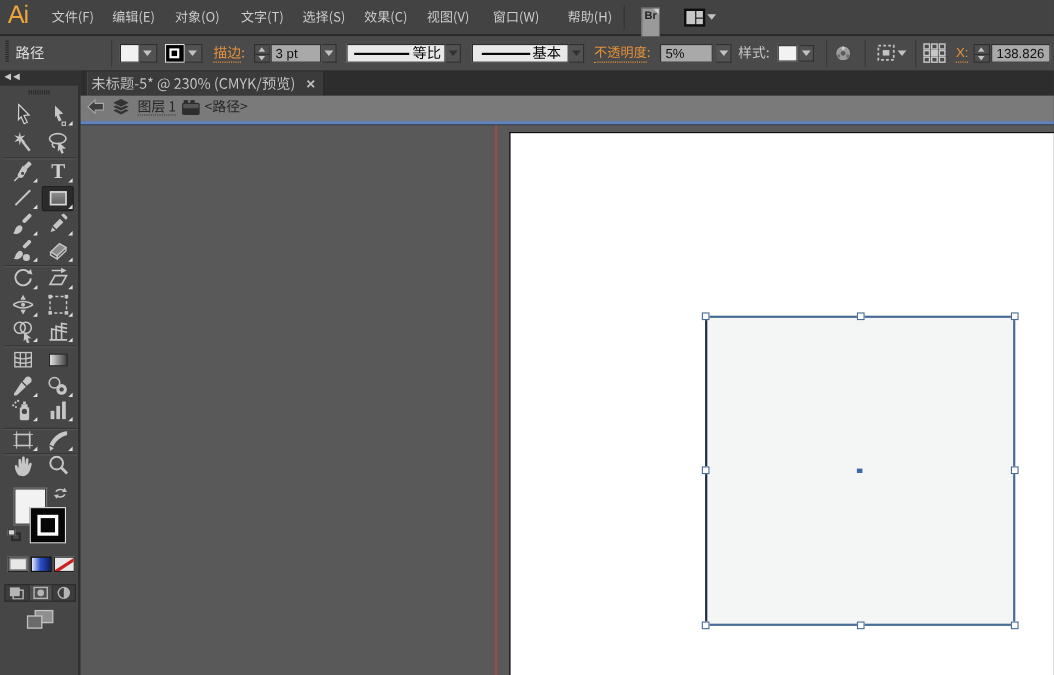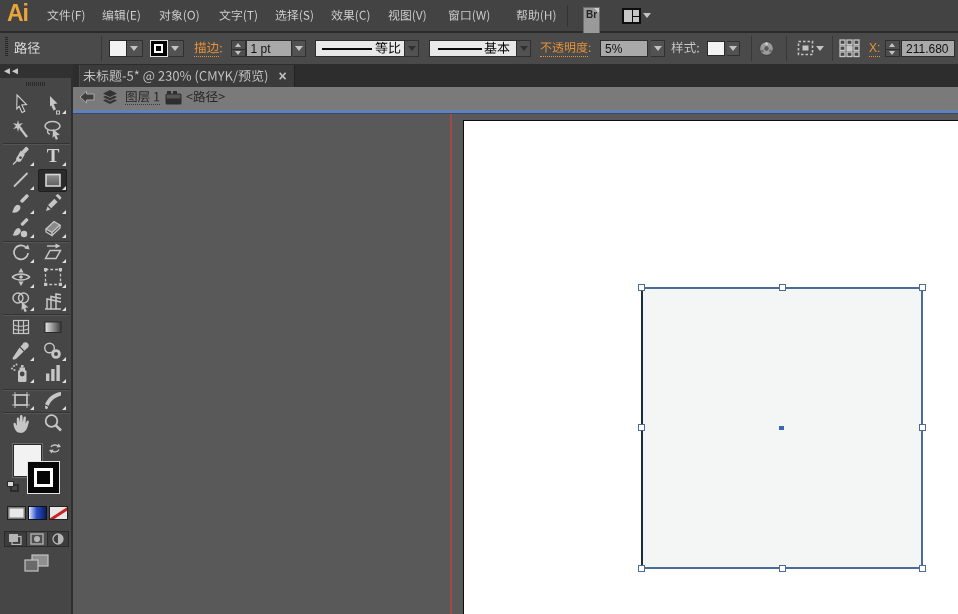--- a/index.html
+++ b/index.html
@@ -4,21 +4,21 @@
 html,body{width:958px;height:614px;overflow:hidden;background:#434343;font-family:"Liberation Sans",sans-serif}
 .abs{position:absolute}
 .fld{position:absolute;background:#a9a9a9;border:1px solid #2e2e2e;color:#111;font-size:12px;line-height:15px;padding-left:4px}
 .dbtn{position:absolute;background:#525252;border:1px solid #303030;border-left:none}
 .tri{position:absolute;width:0;height:0;border-left:4px solid transparent;border-right:4px solid transparent;border-top:5px solid #c3c3c3}
 .trid{position:absolute;width:0;height:0;border-left:4px solid transparent;border-right:4px solid transparent;border-top:5px solid #303030}
 .sep{position:absolute;width:1px;background:#383838}
 </style></head><body>
 <div class="abs" style="left:0;top:0;width:958px;height:31px;background:#434343"></div>
 <div class="abs" style="left:0;top:31px;width:958px;height:2px;background:#2b2b2b"></div>
-<div class="abs" style="left:7px;top:0px;width:24px;height:22px;color:#e9a43b;font-size:23px;font-weight:bold;letter-spacing:-1px">Ai</div>
+<div class="abs" style="left:7px;top:0px;width:24px;height:22px;color:#e9a43b;font-size:23px;font-weight:normal;letter-spacing:-1px">Ai</div>
 <svg style="position:absolute;left:46.5px;top:9.0px;" width="40" height="14" viewBox="0 0 40 14">
     <path transform="translate(0,10.71) scale(0.01190,-0.01190)" d="M423 823C453 774 485 707 497 666L580 693C566 734 531 799 501 847ZM50 664V590H206C265 438 344 307 447 200C337 108 202 40 36 -7C51 -25 75 -60 83 -78C250 -24 389 48 502 146C615 46 751 -28 915 -73C928 -52 950 -20 967 -4C807 36 671 107 560 201C661 304 738 432 796 590H954V664ZM504 253C410 348 336 462 284 590H711C661 455 592 344 504 253ZM1317 341V268H1604V-80H1679V268H1953V341H1679V562H1909V635H1679V828H1604V635H1470C1483 680 1494 728 1504 775L1432 790C1409 659 1367 530 1309 447C1327 438 1359 420 1373 409C1400 451 1425 504 1446 562H1604V341ZM1268 836C1214 685 1126 535 1032 437C1045 420 1067 381 1075 363C1107 397 1137 437 1167 480V-78H1239V597C1277 667 1311 741 1339 815ZM2239 -196 2295 -171C2209 -29 2168 141 2168 311C2168 480 2209 649 2295 792L2239 818C2147 668 2092 507 2092 311C2092 114 2147 -47 2239 -196ZM2439 0H2531V329H2811V407H2531V655H2861V733H2439ZM2989 -196C3081 -47 3136 114 3136 311C3136 507 3081 668 2989 818L2932 792C3018 649 3061 480 3061 311C3061 141 3018 -29 2932 -171Z" fill="#cfcfcf"></path>
   </svg>
 <svg style="position:absolute;left:101.6px;top:9.0px;" width="41" height="14" viewBox="0 0 41 14">
     <path transform="translate(0,10.71) scale(0.01190,-0.01190)" d="M40 54 58 -15C140 18 245 61 346 103L332 163C223 121 114 79 40 54ZM61 423C75 430 98 435 205 450C167 386 132 335 116 316C87 278 66 252 45 248C53 230 64 196 68 182C87 194 118 204 339 255C336 271 333 298 334 317L167 282C238 374 307 486 364 597L303 632C286 593 265 554 245 517L133 505C190 593 246 706 287 815L215 840C179 719 112 587 91 554C71 520 55 496 38 491C46 473 57 438 61 423ZM624 350V202H541V350ZM675 350H746V202H675ZM481 412V-72H541V143H624V-47H675V143H746V-46H797V143H871V-7C871 -14 868 -16 861 -17C854 -17 836 -17 814 -16C822 -32 829 -56 831 -73C867 -73 890 -71 908 -62C926 -52 930 -35 930 -8V413L871 412ZM797 350H871V202H797ZM605 826C621 798 637 762 648 732H414V515C414 361 405 139 314 -21C329 -28 360 -50 372 -63C465 99 482 335 483 498H920V732H729C717 765 697 811 675 846ZM483 668H850V561H483ZM1551 751H1819V650H1551ZM1482 808V594H1892V808ZM1081 332C1089 340 1119 346 1153 346H1244V202L1040 167L1056 94L1244 132V-76H1313V146L1427 169L1423 234L1313 214V346H1405V414H1313V568H1244V414H1148C1176 483 1204 565 1228 650H1412V722H1247C1255 756 1263 791 1269 825L1196 840C1191 801 1183 761 1174 722H1047V650H1157C1136 570 1115 504 1105 479C1088 435 1075 403 1058 398C1066 380 1077 346 1081 332ZM1815 472V386H1560V472ZM1400 76 1412 8 1815 40V-80H1885V46L1959 52L1960 115L1885 110V472H1953V535H1423V472H1491V82ZM1815 329V242H1560V329ZM1815 185V105L1560 86V185ZM2239 -196 2295 -171C2209 -29 2168 141 2168 311C2168 480 2209 649 2295 792L2239 818C2147 668 2092 507 2092 311C2092 114 2147 -47 2239 -196ZM2439 0H2872V79H2531V346H2809V425H2531V655H2861V733H2439ZM3026 -196C3118 -47 3173 114 3173 311C3173 507 3118 668 3026 818L2969 792C3055 649 3098 480 3098 311C3098 141 3055 -29 2969 -171Z" fill="#cfcfcf"></path>
   </svg>
 <svg style="position:absolute;left:158.5px;top:9.0px;" width="43" height="14" viewBox="0 0 43 14">
     <path transform="translate(0,10.71) scale(0.01190,-0.01190)" d="M502 394C549 323 594 228 610 168L676 201C660 261 612 353 563 422ZM91 453C152 398 217 333 275 267C215 139 136 42 45 -17C63 -32 86 -60 98 -78C190 -12 268 80 329 203C374 147 411 94 435 49L495 104C466 156 419 218 364 281C410 396 443 533 460 695L411 709L398 706H70V635H378C363 527 339 430 307 344C254 399 198 453 144 500ZM765 840V599H482V527H765V22C765 4 758 -1 741 -2C724 -2 668 -3 605 0C615 -23 626 -58 630 -79C715 -79 766 -77 796 -64C827 -51 839 -28 839 22V527H959V599H839V840ZM1341 844C1286 762 1185 663 1052 590C1068 580 1091 555 1102 538C1122 550 1141 562 1160 575V411H1328C1253 365 1163 332 1065 310C1077 296 1096 268 1103 254C1202 282 1294 319 1373 370C1398 353 1421 336 1441 318C1357 259 1213 203 1098 177C1112 164 1130 140 1140 124C1251 154 1389 214 1479 280C1495 262 1509 244 1520 226C1418 143 1234 66 1084 30C1099 17 1119 -9 1129 -27C1266 13 1434 88 1546 173C1573 101 1560 39 1520 13C1500 -1 1476 -3 1450 -3C1427 -3 1391 -3 1355 1C1366 -18 1374 -48 1375 -68C1408 -69 1439 -70 1463 -70C1505 -70 1534 -64 1569 -40C1636 2 1654 104 1605 211L1660 237C1703 143 1785 30 1903 -29C1913 -8 1936 21 1953 36C1840 83 1761 181 1719 268C1769 294 1819 323 1861 351L1801 396C1744 354 1653 299 1578 261C1544 313 1494 364 1425 407L1430 411H1849V636H1582C1611 669 1640 708 1660 743L1609 777L1597 773H1377C1393 791 1407 810 1420 828ZM1324 713H1554C1536 686 1514 658 1492 636H1241C1271 661 1299 687 1324 713ZM1231 578H1495C1472 537 1442 501 1407 470H1231ZM1566 578H1775V470H1492C1521 502 1545 538 1566 578ZM2239 -196 2295 -171C2209 -29 2168 141 2168 311C2168 480 2209 649 2295 792L2239 818C2147 668 2092 507 2092 311C2092 114 2147 -47 2239 -196ZM2709 -13C2893 -13 3022 134 3022 369C3022 604 2893 746 2709 746C2525 746 2396 604 2396 369C2396 134 2525 -13 2709 -13ZM2709 68C2577 68 2491 186 2491 369C2491 552 2577 665 2709 665C2841 665 2927 552 2927 369C2927 186 2841 68 2709 68ZM3179 -196C3271 -47 3326 114 3326 311C3326 507 3271 668 3179 818L3122 792C3208 649 3251 480 3251 311C3251 141 3208 -29 3122 -171Z" fill="#cfcfcf"></path>
   </svg>
 <svg style="position:absolute;left:219.0px;top:9.0px;" width="41" height="14" viewBox="0 0 41 14">
@@ -75,21 +75,21 @@
 <div class="tri" style="left:171px;top:46px"></div>
 <svg style="position:absolute;left:194.0px;top:40.9px;" width="31" height="14" viewBox="0 0 31 14">
     <path transform="translate(0,11.34) scale(0.01260,-0.01260)" d="M748 840V696H569V840H497V696H358V628H497V497H569V628H748V497H820V628H952V696H820V840ZM471 181H622V40H471ZM471 247V385H622V247ZM844 181V40H690V181ZM844 247H690V385H844ZM402 452V-78H471V-27H844V-73H916V452ZM163 839V638H42V568H163V348C112 332 65 319 28 309L47 235L163 273V14C163 0 158 -4 146 -4C134 -5 95 -5 51 -4C61 -24 70 -55 73 -73C136 -74 175 -71 199 -59C224 -48 233 -27 233 14V296L343 332L333 401L233 370V568H340V638H233V839ZM1082 784C1137 732 1204 659 1236 612L1297 660C1264 705 1195 775 1140 825ZM1553 825C1552 769 1551 714 1548 661H1342V589H1543C1526 397 1476 237 1313 140C1333 127 1356 103 1367 85C1544 197 1600 375 1621 589H1843C1830 308 1816 198 1791 171C1781 160 1770 158 1751 159C1728 159 1672 159 1613 164C1627 142 1637 110 1639 87C1694 85 1751 83 1781 86C1815 89 1837 97 1858 123C1892 164 1906 285 1920 625C1921 635 1921 661 1921 661H1626C1629 714 1631 769 1632 825ZM1248 501H1042V427H1173V116C1129 98 1078 51 1024 -9L1080 -82C1129 -12 1176 52 1208 52C1230 52 1264 16 1306 -12C1378 -58 1463 -69 1593 -69C1694 -69 1879 -63 1950 -58C1952 -35 1964 5 1974 26C1873 15 1720 6 1596 6C1479 6 1391 13 1325 56C1290 78 1267 98 1248 110ZM2139 390C2175 390 2205 418 2205 460C2205 501 2175 530 2139 530C2102 530 2073 501 2073 460C2073 418 2102 390 2139 390ZM2139 -13C2175 -13 2205 15 2205 56C2205 98 2175 126 2139 126C2102 126 2073 98 2073 56C2073 15 2102 -13 2139 -13Z" fill="#e8923a"></path>
   </svg>
 <div class="abs" style="left:194px;top:55.5px;width:25px;height:1px;border-bottom:1px dotted #e8923a"></div>
 <div class="abs" style="left:230.5px;top:39.5px;width:15px;height:17.5px;background:#4e4e4e;border:1px solid #2e2e2e">
 <div class="abs" style="left:3px;top:2px;width:0;height:0;border-left:3.5px solid transparent;border-right:3.5px solid transparent;border-bottom:4.5px solid #c3c3c3"></div>
 <div class="abs" style="left:0;top:8px;width:13px;height:1px;background:#2e2e2e"></div>
 <div class="abs" style="left:3px;top:10.5px;width:0;height:0;border-left:3.5px solid transparent;border-right:3.5px solid transparent;border-top:4.5px solid #c3c3c3"></div>
   </div>
-<div class="fld" style="left:245.5px;top:39.5px;width:46px;height:17.5px;line-height:16px">1 pt</div>
+<div class="fld" style="left:245.5px;top:39.5px;width:46px;height:17.5px;line-height:16px">3 pt</div>
 <div class="dbtn" style="left:292.5px;top:39.5px;width:13px;height:17.5px"></div>
 <div class="tri" style="left:294.5px;top:46px"></div>
 <div class="abs" style="left:314.5px;top:39.5px;width:90.5px;height:17.5px;background:#e9e9e9;border:1px solid #2e2e2e">
 <div class="abs" style="left:6px;top:7px;width:50px;height:2.5px;background:#0a0a0a"></div>
   </div>
 <svg style="position:absolute;left:375.0px;top:41.2px;" width="28" height="15" viewBox="0 0 28 15">
     <path transform="translate(0,11.70) scale(0.01300,-0.01300)" d="M578 845C549 760 495 680 433 628L460 611V542H147V479H460V389H48V323H665V235H80V169H665V10C665 -4 660 -8 642 -9C624 -10 565 -10 497 -8C508 -28 521 -58 525 -79C607 -79 663 -78 697 -68C731 -56 741 -35 741 9V169H929V235H741V323H956V389H537V479H861V542H537V611H521C543 635 564 662 583 692H651C681 653 710 606 722 573L787 601C776 627 755 660 732 692H945V756H619C631 779 641 803 650 828ZM223 126C288 83 360 19 393 -28L451 19C417 66 343 128 278 169ZM186 845C152 756 96 669 33 610C51 601 82 580 96 568C129 601 161 644 191 692H231C250 653 268 608 274 578L341 603C335 626 321 660 306 692H488V756H226C237 779 248 802 257 826ZM1125 -72C1148 -55 1185 -39 1459 50C1455 68 1453 102 1454 126L1208 50V456H1456V531H1208V829H1129V69C1129 26 1105 3 1088 -7C1101 -22 1119 -54 1125 -72ZM1534 835V87C1534 -24 1561 -54 1657 -54C1676 -54 1791 -54 1811 -54C1913 -54 1933 15 1942 215C1921 220 1889 235 1870 250C1863 65 1856 18 1806 18C1780 18 1685 18 1665 18C1620 18 1611 28 1611 85V377C1722 440 1841 516 1928 590L1865 656C1804 593 1707 516 1611 457V835Z" fill="#0a0a0a"></path>
   </svg>
 <div class="dbtn" style="left:405px;top:39.5px;width:14px;height:17.5px"></div>
 <div class="trid" style="left:408px;top:46px"></div>
@@ -140,21 +140,21 @@
     <rect x="8" y="13" width="5" height="4.5" fill="none" stroke="#c7c7c7" stroke-width="1.3"></rect>
     <rect x="15" y="13" width="5" height="4.5" fill="none" stroke="#c7c7c7" stroke-width="1.3"></rect>
   </svg>
 <div class="abs" style="left:869px;top:41px;color:#e8923a;font-size:12px">X:</div>
 <div class="abs" style="left:869px;top:55.5px;width:11px;height:1px;border-bottom:1px dotted #e8923a"></div>
 <div class="abs" style="left:884.5px;top:39.5px;width:15px;height:17.5px;background:#4e4e4e;border:1px solid #2e2e2e">
 <div class="abs" style="left:3px;top:2px;width:0;height:0;border-left:3.5px solid transparent;border-right:3.5px solid transparent;border-bottom:4.5px solid #c3c3c3"></div>
 <div class="abs" style="left:0;top:8px;width:13px;height:1px;background:#2e2e2e"></div>
 <div class="abs" style="left:3px;top:10.5px;width:0;height:0;border-left:3.5px solid transparent;border-right:3.5px solid transparent;border-top:4.5px solid #c3c3c3"></div>
   </div>
-<div class="fld" style="left:901px;top:39.5px;width:54px;height:17.5px;line-height:16px">211.680</div>
+<div class="fld" style="left:901px;top:39.5px;width:54px;height:17.5px;line-height:16px">138.826</div>
 <div class="abs" style="left:73px;top:64px;width:885px;height:23px;background:#2d2d2d"></div>
 <div class="abs" style="left:79px;top:64.5px;width:215.5px;height:22.5px;background:#3b3b3b;border-left:1px solid #484848;border-right:1px solid #222"></div>
 <svg style="position:absolute;left:83.0px;top:69.2px;" width="187" height="15" viewBox="0 0 187 15">
     <path transform="translate(0,11.70) scale(0.01300,-0.01300)" d="M459 839V676H133V602H459V429H62V355H416C326 226 174 101 34 39C51 24 76 -5 89 -24C221 44 362 163 459 296V-80H538V300C636 166 778 42 911 -25C924 -5 949 25 966 40C826 101 673 226 581 355H942V429H538V602H874V676H538V839ZM1466 764V693H1902V764ZM1779 325C1826 225 1873 95 1888 16L1957 41C1940 120 1892 247 1843 345ZM1491 342C1465 236 1420 129 1364 57C1381 49 1411 28 1425 18C1479 94 1529 211 1560 327ZM1422 525V454H1636V18C1636 5 1632 1 1617 0C1604 0 1557 -1 1505 1C1515 -22 1526 -54 1529 -76C1599 -76 1645 -74 1674 -62C1703 -49 1712 -26 1712 17V454H1956V525ZM1202 840V628H1049V558H1186C1153 434 1088 290 1024 215C1038 196 1058 165 1066 145C1116 209 1165 314 1202 422V-79H1277V444C1311 395 1351 333 1368 301L1412 360C1392 388 1306 498 1277 531V558H1408V628H1277V840ZM2176 615H2380V539H2176ZM2176 743H2380V668H2176ZM2108 798V484H2450V798ZM2695 530C2688 271 2668 143 2458 77C2471 65 2488 42 2494 27C2722 103 2751 248 2758 530ZM2730 186C2793 141 2870 75 2908 33L2954 79C2914 120 2835 183 2774 226ZM2124 302C2119 157 2100 37 2033 -41C2049 -49 2077 -68 2088 -78C2125 -30 2149 28 2164 98C2254 -35 2401 -58 2614 -58H2936C2940 -39 2952 -9 2963 6C2905 4 2660 4 2615 4C2495 5 2395 11 2317 43V186H2483V244H2317V351H2501V410H2049V351H2252V81C2222 105 2197 136 2178 176C2183 214 2186 255 2188 298ZM2540 636V215H2603V579H2841V219H2907V636H2719C2731 664 2744 699 2757 733H2955V794H2499V733H2681C2672 700 2661 664 2650 636ZM3046 245H3302V315H3046ZM3609 -13C3732 -13 3849 78 3849 238C3849 400 3749 472 3628 472C3584 472 3551 461 3518 443L3537 655H3813V733H3457L3433 391L3482 360C3524 388 3555 403 3604 403C3696 403 3756 341 3756 236C3756 129 3687 63 3600 63C3515 63 3461 102 3420 144L3374 84C3424 35 3494 -13 3609 -13ZM4056 471 4136 566 4214 471 4258 502 4194 607 4303 653 4286 704 4172 676 4162 796H4108L4098 675L3984 704L3967 653L4075 607L4012 502ZM5042 -173C5120 -173 5190 -155 5255 -116L5230 -62C5181 -91 5118 -112 5049 -112C4859 -112 4716 12 4716 230C4716 491 4909 661 5108 661C5311 661 5418 529 5418 348C5418 204 5338 117 5267 117C5206 117 5184 160 5206 249L5250 472H5190L5177 426H5175C5154 463 5124 481 5086 481C4955 481 4870 340 4870 222C4870 120 4929 63 5005 63C5055 63 5105 97 5141 140H5144C5151 83 5198 55 5259 55C5360 55 5482 157 5482 352C5482 572 5340 722 5116 722C4866 722 4649 526 4649 227C4649 -34 4824 -173 5042 -173ZM5023 126C4978 126 4944 155 4944 227C4944 312 4999 417 5086 417C5117 417 5137 405 5158 370L5127 193C5088 146 5054 126 5023 126ZM5807 0H6268V79H6065C6028 79 5983 75 5945 72C6117 235 6233 384 6233 531C6233 661 6150 746 6019 746C5926 746 5862 704 5803 639L5856 587C5897 636 5948 672 6008 672C6099 672 6143 611 6143 527C6143 401 6037 255 5807 54ZM6581 -13C6712 -13 6817 65 6817 196C6817 297 6748 361 6662 382V387C6740 414 6792 474 6792 563C6792 679 6702 746 6578 746C6494 746 6429 709 6374 659L6423 601C6465 643 6516 672 6575 672C6652 672 6699 626 6699 556C6699 477 6648 416 6496 416V346C6666 346 6724 288 6724 199C6724 115 6663 63 6575 63C6492 63 6437 103 6394 147L6347 88C6395 35 6467 -13 6581 -13ZM7151 -13C7290 -13 7379 113 7379 369C7379 623 7290 746 7151 746C7011 746 6923 623 6923 369C6923 113 7011 -13 7151 -13ZM7151 61C7068 61 7011 154 7011 369C7011 583 7068 674 7151 674C7234 674 7291 583 7291 369C7291 154 7234 61 7151 61ZM7633 284C7734 284 7800 369 7800 517C7800 663 7734 746 7633 746C7533 746 7467 663 7467 517C7467 369 7533 284 7633 284ZM7633 340C7575 340 7536 400 7536 517C7536 634 7575 690 7633 690C7691 690 7730 634 7730 517C7730 400 7691 340 7633 340ZM7654 -13H7716L8121 746H8059ZM8144 -13C8244 -13 8310 71 8310 219C8310 366 8244 449 8144 449C8044 449 7978 366 7978 219C7978 71 8044 -13 8144 -13ZM8144 43C8086 43 8046 102 8046 219C8046 336 8086 393 8144 393C8201 393 8242 336 8242 219C8242 102 8201 43 8144 43ZM8812 -196 8868 -171C8782 -29 8741 141 8741 311C8741 480 8782 649 8868 792L8812 818C8720 668 8665 507 8665 311C8665 114 8720 -47 8812 -196ZM9288 -13C9383 -13 9455 25 9513 92L9462 151C9415 99 9362 68 9292 68C9152 68 9064 184 9064 369C9064 552 9157 665 9295 665C9358 665 9406 637 9445 596L9495 656C9453 703 9383 746 9294 746C9108 746 8969 603 8969 366C8969 128 9105 -13 9288 -13ZM9650 0H9733V406C9733 469 9727 558 9721 622H9725L9784 455L9923 74H9985L10123 455L10182 622H10186C10181 558 10174 469 10174 406V0H10260V733H10149L10009 341C9992 291 9977 239 9958 188H9954C9936 239 9920 291 9901 341L9761 733H9650ZM10580 0H10672V284L10893 733H10797L10703 526C10680 472 10655 420 10629 365H10625C10599 420 10577 472 10553 526L10458 733H10360L10580 284ZM10993 0H11085V232L11211 382L11431 0H11534L11269 455L11499 733H11394L11087 365H11085V733H10993ZM11549 -179H11616L11915 794H11849ZM12600 495V295C12600 192 12577 57 12340 -21C12357 -35 12377 -60 12386 -75C12640 18 12671 168 12671 294V495ZM12655 88C12718 38 12799 -34 12838 -79L12890 -26C12850 17 12767 86 12705 134ZM12018 608C12079 567 12157 512 12212 470H11968V403H12133V10C12133 -3 12129 -6 12114 -7C12100 -7 12054 -7 12002 -6C12013 -27 12023 -57 12026 -78C12095 -78 12140 -77 12168 -65C12197 -53 12205 -32 12205 8V403H12312C12294 349 12274 294 12256 256L12313 241C12340 295 12371 383 12397 460L12350 473L12339 470H12271L12291 496C12268 514 12236 538 12200 562C12259 615 12324 692 12367 764L12321 796L12308 792H11989V725H12258C12227 680 12186 631 12148 598L12059 656ZM12430 628V152H12500V559H12776V154H12849V628H12654L12689 728H12889V796H12394V728H12607C12600 695 12591 659 12582 628ZM13574 626C13625 578 13682 510 13707 464L13774 496C13748 541 13692 606 13638 653ZM13045 784V502H13118V784ZM13254 830V469H13327V830ZM13458 183V26C13458 -47 13483 -66 13581 -66C13602 -66 13736 -66 13757 -66C13837 -66 13858 -38 13867 76C13847 80 13817 90 13801 102C13797 11 13790 -2 13750 -2C13721 -2 13610 -2 13588 -2C13541 -2 13533 2 13533 27V183ZM13387 326V248C13387 168 13361 55 12996 -22C13013 -37 13034 -65 13044 -82C13421 7 13465 142 13465 246V326ZM13126 439V121H13200V372H13671V127H13749V439ZM13516 841C13489 729 13442 615 13381 541C13400 533 13431 514 13445 503C13479 548 13510 606 13536 671H13865V738H13562C13571 767 13580 796 13588 826ZM14029 -196C14121 -47 14176 114 14176 311C14176 507 14121 668 14029 818L13972 792C14058 649 14101 480 14101 311C14101 141 14058 -29 13972 -171Z" fill="#c5c5c5"></path>
   </svg>
 <div class="abs" style="left:278.5px;top:68px;color:#c0c0c0;font-size:14px;font-weight:bold">×</div>
 <div class="abs" style="left:73px;top:87px;width:885px;height:22.5px;background:#7a7a7a"></div>
 <svg class="abs" style="left:79px;top:90px" width="17" height="14" viewBox="0 0 17 14">
 <path d="M7.5,1 L7.5,4 L15,4 L15,10 L7.5,10 L7.5,13 L1,7 Z" fill="#3e3e3e" stroke="#a8a8a8" stroke-width="1"></path>
   </svg>

